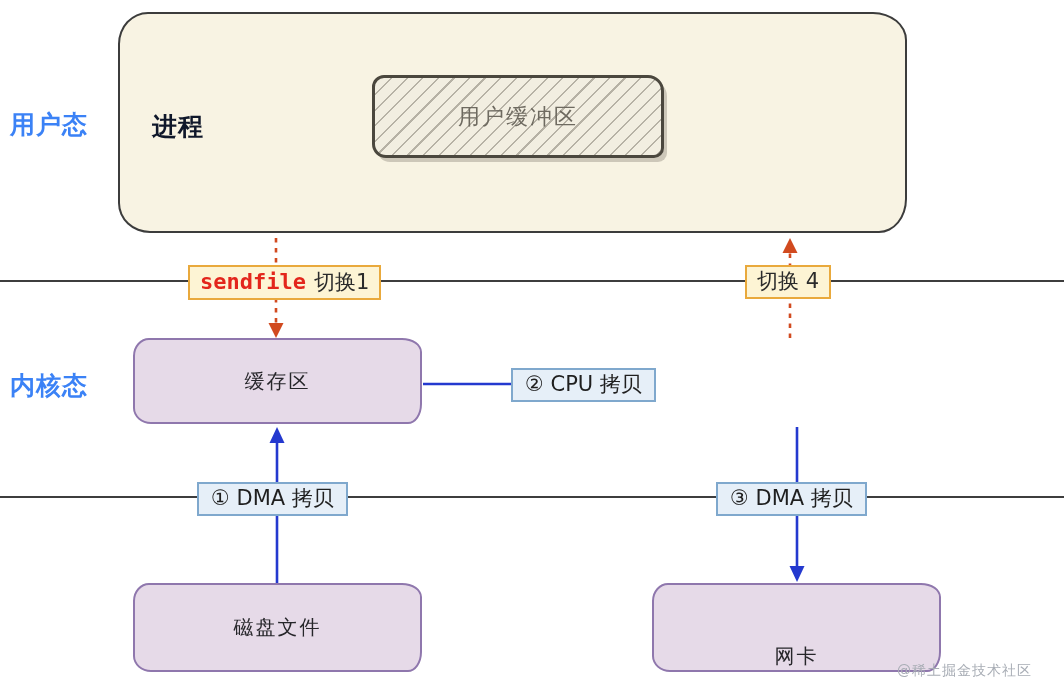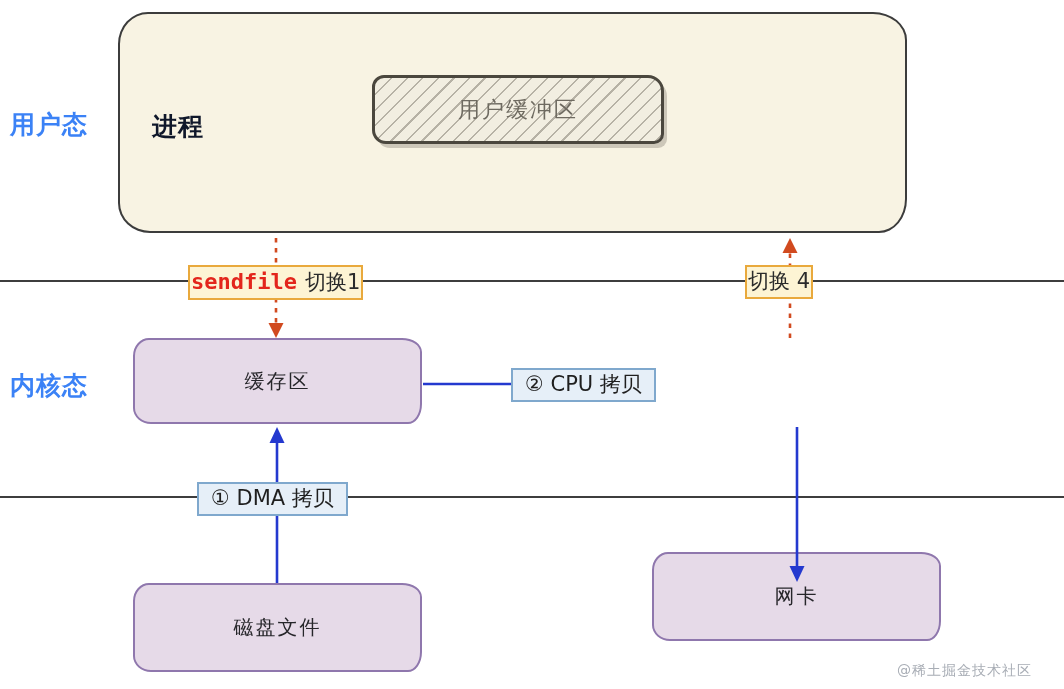--- a/index.html
+++ b/index.html
@@ -54,21 +54,21 @@
     font-weight: bold;
     color: #0f172a;
     z-index: 3;
     letter-spacing: 1px;
   }
 
   
   .user-buffer {
     position: absolute;
     left: 372px; top: 75px;
-    width: 292px; height: 69px;
+    width: 292px; height: 83px;
     background-color: #f2eee1;
     background-image: repeating-linear-gradient(
       135deg,
       rgba(110,104,92,0.45) 0px, rgba(110,104,92,0.45) 1.6px,
       transparent 1.6px, transparent 11px
     );
     border: 3px solid #4b473e;
     border-radius: 12px 16px 10px 14px;
     box-shadow: 4px 5px 0 -1px rgba(105,100,88,0.30);
     display: flex; align-items: center; justify-content: center;
@@ -91,35 +91,35 @@
     z-index: 2;
   }
   .pbox span {
     font-size: 20px;
     color: #26262a;
     letter-spacing: 2px;
   }
   .pbox.kernel-buffer { left: 133px; top: 338px; }
   .pbox.socket-buffer { left: 652px; top: 338px; }
   .pbox.disk          { left: 133px; top: 583px; height: 89px; }
-  .pbox.nic           { left: 652px; top: 552px; height: 89px; }
+  .pbox.nic           { left: 652px; top: 583px; height: 89px; align-items: flex-end; }
 
   
   .tag {
     position: absolute;
     z-index: 10;
     display: flex; align-items: center; justify-content: center;
     white-space: nowrap;
     font-size: 21px;
     line-height: 1;
   }
   .tag.switch {
     background: #fdf4d4;
     border: 2px solid #e9a93c;
-    padding: 4px 1px 5px;
+    padding: 4px 10px 5px;
     color: #2b2b2b;
   }
   .tag.copy {
     background: #e6eff8;
     border: 2px solid #7fa8cd;
     padding: 4px 12px 5px;
     color: #1f1f1f;
   }
   .tag.sendfile { left: 188px; top: 265px; }
   .tag.switch2  { left: 745px; top: 265px; }
@@ -211,16 +211,17 @@
   </svg>
 
   <div class="tag switch sendfile">
     <span class="kw-sendfile">sendfile</span>
     <span>切换1</span>
   </div>
   <div class="tag switch switch2">切换 4</div>
 
   <div class="tag copy cpu">② CPU 拷贝</div>
   <div class="tag copy dma1">① DMA 拷贝</div>
+  <div class="tag copy dma3">③ DMA 拷贝</div>
 
   <div class="watermark">@稀土掘金技术社区</div>
 
 </div>
 
 </body></html>

